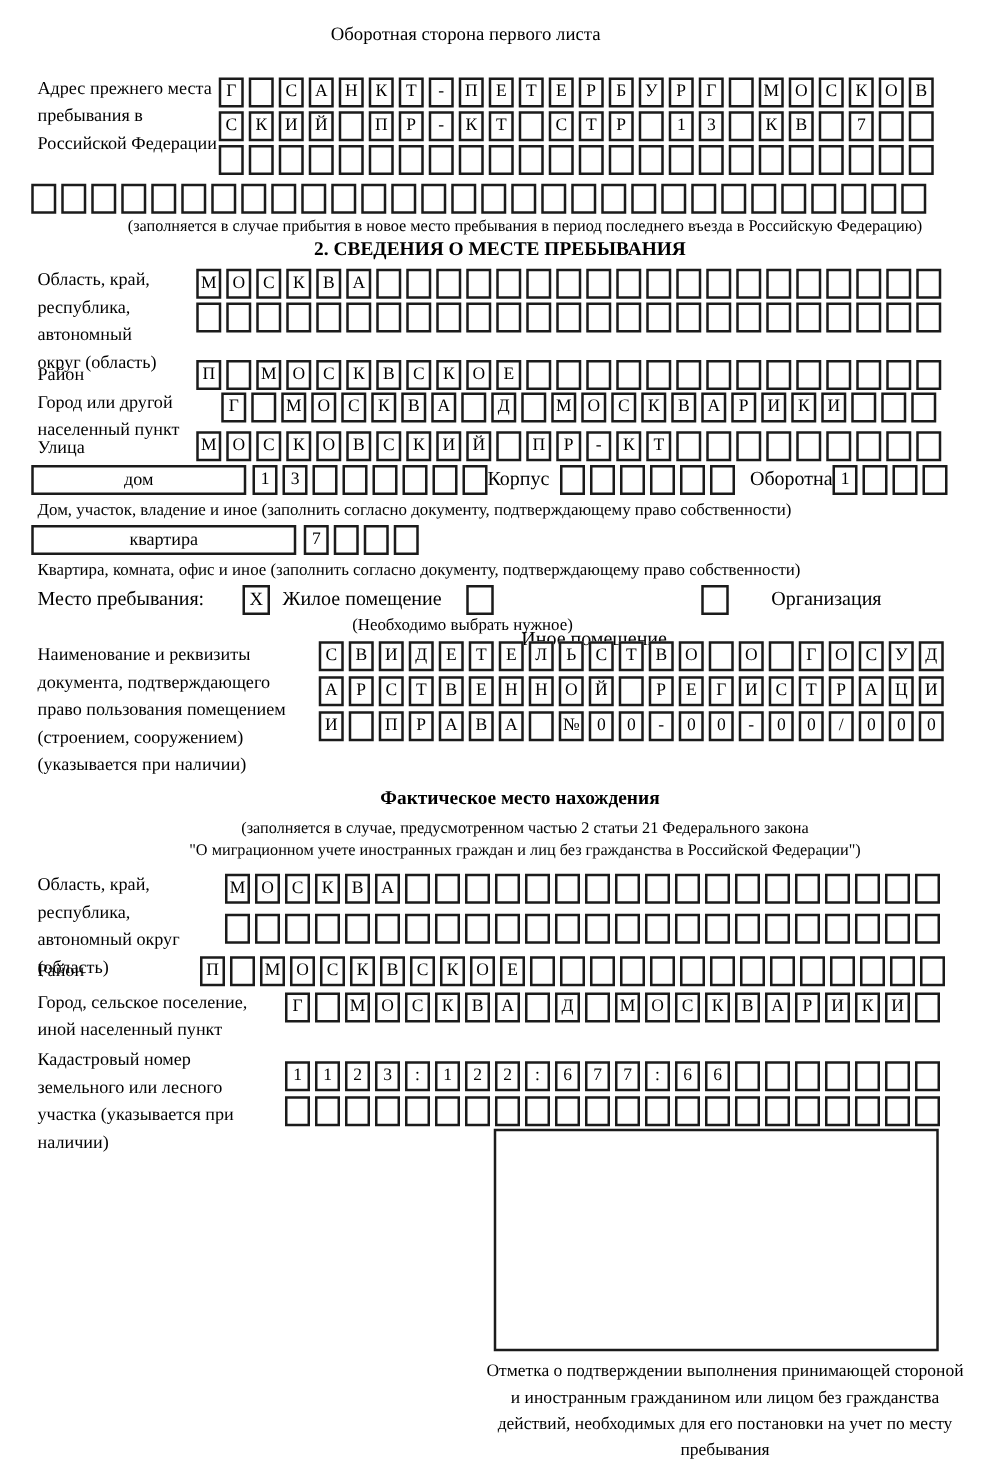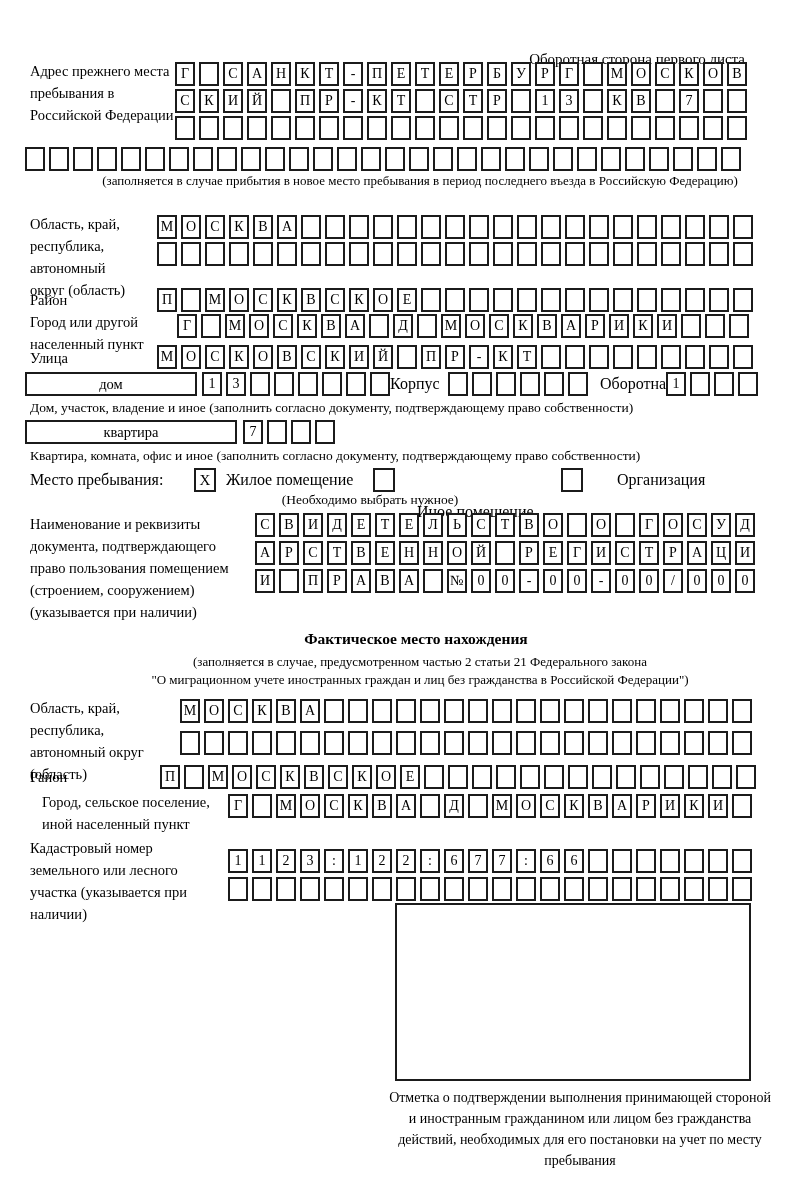--- a/index.html
+++ b/index.html
@@ -3,21 +3,21 @@
 <meta charset="utf-8">
 <style>
   html,body{margin:0;padding:0;background:#fff;}
   .page{
     position:relative;width:800px;height:1180px;background:#ffffff;
     font-family:"Liberation Serif","DejaVu Serif",serif;color:#000;
     overflow:hidden;
   }
   .abs{position:absolute;}
   .lbl{font-size:14.5px;line-height:22px;}
-  .hdr-note{font-size:15px;text-align:right;margin-top:31px;}
+  .hdr-note{font-size:15px;text-align:center;}
   .sec-title{font-weight:bold;font-size:15.5px;text-align:center;width:800px;}
   .cap{font-size:13px;text-align:center;width:800px;padding-left:20px;}
   .cap-left{font-size:13.5px;}
   .cellrow{white-space:nowrap;}
   .cell{
     display:inline-block;box-sizing:border-box;width:20px;height:24px;
     margin-right:4px;border:2px solid #1b1b1b;text-align:center;
     line-height:20px;font-size:14px;vertical-align:top;background:#fff;
   }
   .namebox{
@@ -40,20 +40,21 @@
 
   <div class="abs hdr-note" style="top:20px;left:0;width:745px;">Оборотная сторона первого листа</div>
 
   <div class="abs lbl" style="top:60px;left:30px;width:145px;">Адрес прежнего места пребывания в Российской Федерации</div>
   <div class="abs cellrow" style="top:62px;left:175px;"><span class="cell">Г</span><span class="cell"></span><span class="cell">С</span><span class="cell">А</span><span class="cell">Н</span><span class="cell">К</span><span class="cell">Т</span><span class="cell">-</span><span class="cell">П</span><span class="cell">Е</span><span class="cell">Т</span><span class="cell">Е</span><span class="cell">Р</span><span class="cell">Б</span><span class="cell">У</span><span class="cell">Р</span><span class="cell">Г</span><span class="cell"></span><span class="cell">М</span><span class="cell">О</span><span class="cell">С</span><span class="cell">К</span><span class="cell">О</span><span class="cell">В</span></div>
   <div class="abs cellrow" style="top:89px;left:175px;"><span class="cell">С</span><span class="cell">К</span><span class="cell">И</span><span class="cell">Й</span><span class="cell"></span><span class="cell">П</span><span class="cell">Р</span><span class="cell">-</span><span class="cell">К</span><span class="cell">Т</span><span class="cell"></span><span class="cell">С</span><span class="cell">Т</span><span class="cell">Р</span><span class="cell"></span><span class="cell">1</span><span class="cell">3</span><span class="cell"></span><span class="cell">К</span><span class="cell">В</span><span class="cell"></span><span class="cell">7</span><span class="cell"></span><span class="cell"></span></div>
   <div class="abs cellrow" style="top:116px;left:175px;"><span class="cell"></span><span class="cell"></span><span class="cell"></span><span class="cell"></span><span class="cell"></span><span class="cell"></span><span class="cell"></span><span class="cell"></span><span class="cell"></span><span class="cell"></span><span class="cell"></span><span class="cell"></span><span class="cell"></span><span class="cell"></span><span class="cell"></span><span class="cell"></span><span class="cell"></span><span class="cell"></span><span class="cell"></span><span class="cell"></span><span class="cell"></span><span class="cell"></span><span class="cell"></span><span class="cell"></span></div>
   <div class="abs cellrow" style="top:147px;left:25px;"><span class="cell"></span><span class="cell"></span><span class="cell"></span><span class="cell"></span><span class="cell"></span><span class="cell"></span><span class="cell"></span><span class="cell"></span><span class="cell"></span><span class="cell"></span><span class="cell"></span><span class="cell"></span><span class="cell"></span><span class="cell"></span><span class="cell"></span><span class="cell"></span><span class="cell"></span><span class="cell"></span><span class="cell"></span><span class="cell"></span><span class="cell"></span><span class="cell"></span><span class="cell"></span><span class="cell"></span><span class="cell"></span><span class="cell"></span><span class="cell"></span><span class="cell"></span><span class="cell"></span><span class="cell"></span></div>
   <div class="abs cap" style="top:173px;left:0;">(заполняется в случае прибытия в новое место пребывания в период последнего въезда в Российскую Федерацию)</div>
 
+  <div class="abs sec-title" style="top:191px;left:0;">2. СВЕДЕНИЯ О МЕСТЕ ПРЕБЫВАНИЯ</div>
 
   <div class="abs lbl" style="top:213px;left:30px;width:112px;">Область, край, республика, автономный округ (область)</div>
   <div class="abs cellrow" style="top:215px;left:157px;"><span class="cell">М</span><span class="cell">О</span><span class="cell">С</span><span class="cell">К</span><span class="cell">В</span><span class="cell">А</span><span class="cell"></span><span class="cell"></span><span class="cell"></span><span class="cell"></span><span class="cell"></span><span class="cell"></span><span class="cell"></span><span class="cell"></span><span class="cell"></span><span class="cell"></span><span class="cell"></span><span class="cell"></span><span class="cell"></span><span class="cell"></span><span class="cell"></span><span class="cell"></span><span class="cell"></span><span class="cell"></span><span class="cell"></span></div>
   <div class="abs cellrow" style="top:242px;left:157px;"><span class="cell"></span><span class="cell"></span><span class="cell"></span><span class="cell"></span><span class="cell"></span><span class="cell"></span><span class="cell"></span><span class="cell"></span><span class="cell"></span><span class="cell"></span><span class="cell"></span><span class="cell"></span><span class="cell"></span><span class="cell"></span><span class="cell"></span><span class="cell"></span><span class="cell"></span><span class="cell"></span><span class="cell"></span><span class="cell"></span><span class="cell"></span><span class="cell"></span><span class="cell"></span><span class="cell"></span><span class="cell"></span></div>
 
   <div class="abs lbl" style="top:289px;left:30px;">Район</div>
   <div class="abs cellrow" style="top:288px;left:157px;"><span class="cell">П</span><span class="cell"></span><span class="cell">М</span><span class="cell">О</span><span class="cell">С</span><span class="cell">К</span><span class="cell">В</span><span class="cell">С</span><span class="cell">К</span><span class="cell">О</span><span class="cell">Е</span><span class="cell"></span><span class="cell"></span><span class="cell"></span><span class="cell"></span><span class="cell"></span><span class="cell"></span><span class="cell"></span><span class="cell"></span><span class="cell"></span><span class="cell"></span><span class="cell"></span><span class="cell"></span><span class="cell"></span><span class="cell"></span></div>
 
   <div class="abs lbl" style="top:311px;left:30px;width:150px;">Город или другой населенный пункт</div>
   <div class="abs cellrow" style="top:314px;left:177px;"><span class="cell">Г</span><span class="cell"></span><span class="cell">М</span><span class="cell">О</span><span class="cell">С</span><span class="cell">К</span><span class="cell">В</span><span class="cell">А</span><span class="cell"></span><span class="cell">Д</span><span class="cell"></span><span class="cell">М</span><span class="cell">О</span><span class="cell">С</span><span class="cell">К</span><span class="cell">В</span><span class="cell">А</span><span class="cell">Р</span><span class="cell">И</span><span class="cell">К</span><span class="cell">И</span><span class="cell"></span><span class="cell"></span><span class="cell"></span></div>
@@ -91,21 +92,21 @@
   <div class="abs cap" style="top:654px;left:0;">(заполняется в случае, предусмотренном частью 2 статьи 21 Федерального закона</div>
   <div class="abs cap" style="top:672px;left:0;">"О миграционном учете иностранных граждан и лиц без гражданства в Российской Федерации")</div>
 
   <div class="abs lbl" style="top:697px;left:30px;width:150px;">Область, край, республика, автономный округ (область)</div>
   <div class="abs cellrow" style="top:699px;left:180px;"><span class="cell">М</span><span class="cell">О</span><span class="cell">С</span><span class="cell">К</span><span class="cell">В</span><span class="cell">А</span><span class="cell"></span><span class="cell"></span><span class="cell"></span><span class="cell"></span><span class="cell"></span><span class="cell"></span><span class="cell"></span><span class="cell"></span><span class="cell"></span><span class="cell"></span><span class="cell"></span><span class="cell"></span><span class="cell"></span><span class="cell"></span><span class="cell"></span><span class="cell"></span><span class="cell"></span><span class="cell"></span></div>
   <div class="abs cellrow" style="top:731px;left:180px;"><span class="cell"></span><span class="cell"></span><span class="cell"></span><span class="cell"></span><span class="cell"></span><span class="cell"></span><span class="cell"></span><span class="cell"></span><span class="cell"></span><span class="cell"></span><span class="cell"></span><span class="cell"></span><span class="cell"></span><span class="cell"></span><span class="cell"></span><span class="cell"></span><span class="cell"></span><span class="cell"></span><span class="cell"></span><span class="cell"></span><span class="cell"></span><span class="cell"></span><span class="cell"></span><span class="cell"></span></div>
 
   <div class="abs lbl" style="top:766px;left:30px;">Район</div>
   <div class="abs cellrow" style="top:765px;left:160px;"><span class="cell">П</span><span class="cell"></span><span class="cell">М</span><span class="cell">О</span><span class="cell">С</span><span class="cell">К</span><span class="cell">В</span><span class="cell">С</span><span class="cell">К</span><span class="cell">О</span><span class="cell">Е</span><span class="cell"></span><span class="cell"></span><span class="cell"></span><span class="cell"></span><span class="cell"></span><span class="cell"></span><span class="cell"></span><span class="cell"></span><span class="cell"></span><span class="cell"></span><span class="cell"></span><span class="cell"></span><span class="cell"></span><span class="cell"></span></div>
 
-  <div class="abs lbl" style="top:791px;left:42px;width:200px;">Город, сельское поселение, иной населенный пункт</div>
+  <div class="abs lbl" style="top:791px;left:30px;width:200px;">Город, сельское поселение, иной населенный пункт</div>
   <div class="abs cellrow" style="top:794px;left:228px;"><span class="cell">Г</span><span class="cell"></span><span class="cell">М</span><span class="cell">О</span><span class="cell">С</span><span class="cell">К</span><span class="cell">В</span><span class="cell">А</span><span class="cell"></span><span class="cell">Д</span><span class="cell"></span><span class="cell">М</span><span class="cell">О</span><span class="cell">С</span><span class="cell">К</span><span class="cell">В</span><span class="cell">А</span><span class="cell">Р</span><span class="cell">И</span><span class="cell">К</span><span class="cell">И</span><span class="cell"></span></div>
 
   <div class="abs lbl" style="top:837px;left:30px;width:170px;">Кадастровый номер земельного или лесного участка (указывается при наличии)</div>
   <div class="abs cellrow" style="top:849px;left:228px;"><span class="cell">1</span><span class="cell">1</span><span class="cell">2</span><span class="cell">3</span><span class="cell">:</span><span class="cell">1</span><span class="cell">2</span><span class="cell">2</span><span class="cell">:</span><span class="cell">6</span><span class="cell">7</span><span class="cell">7</span><span class="cell">:</span><span class="cell">6</span><span class="cell">6</span><span class="cell"></span><span class="cell"></span><span class="cell"></span><span class="cell"></span><span class="cell"></span><span class="cell"></span><span class="cell"></span></div>
   <div class="abs cellrow" style="top:877px;left:228px;"><span class="cell"></span><span class="cell"></span><span class="cell"></span><span class="cell"></span><span class="cell"></span><span class="cell"></span><span class="cell"></span><span class="cell"></span><span class="cell"></span><span class="cell"></span><span class="cell"></span><span class="cell"></span><span class="cell"></span><span class="cell"></span><span class="cell"></span><span class="cell"></span><span class="cell"></span><span class="cell"></span><span class="cell"></span><span class="cell"></span><span class="cell"></span><span class="cell"></span></div>
 
   <div class="abs stamp-box" style="top:903px;left:395px;width:356px;height:178px;"></div>
   <div class="abs stamp-cap" style="top:1087px;left:385px;width:390px;">Отметка о подтверждении выполнения принимающей стороной и иностранным гражданином или лицом без гражданства действий, необходимых для его постановки на учет по месту пребывания</div>
 
 </div>

